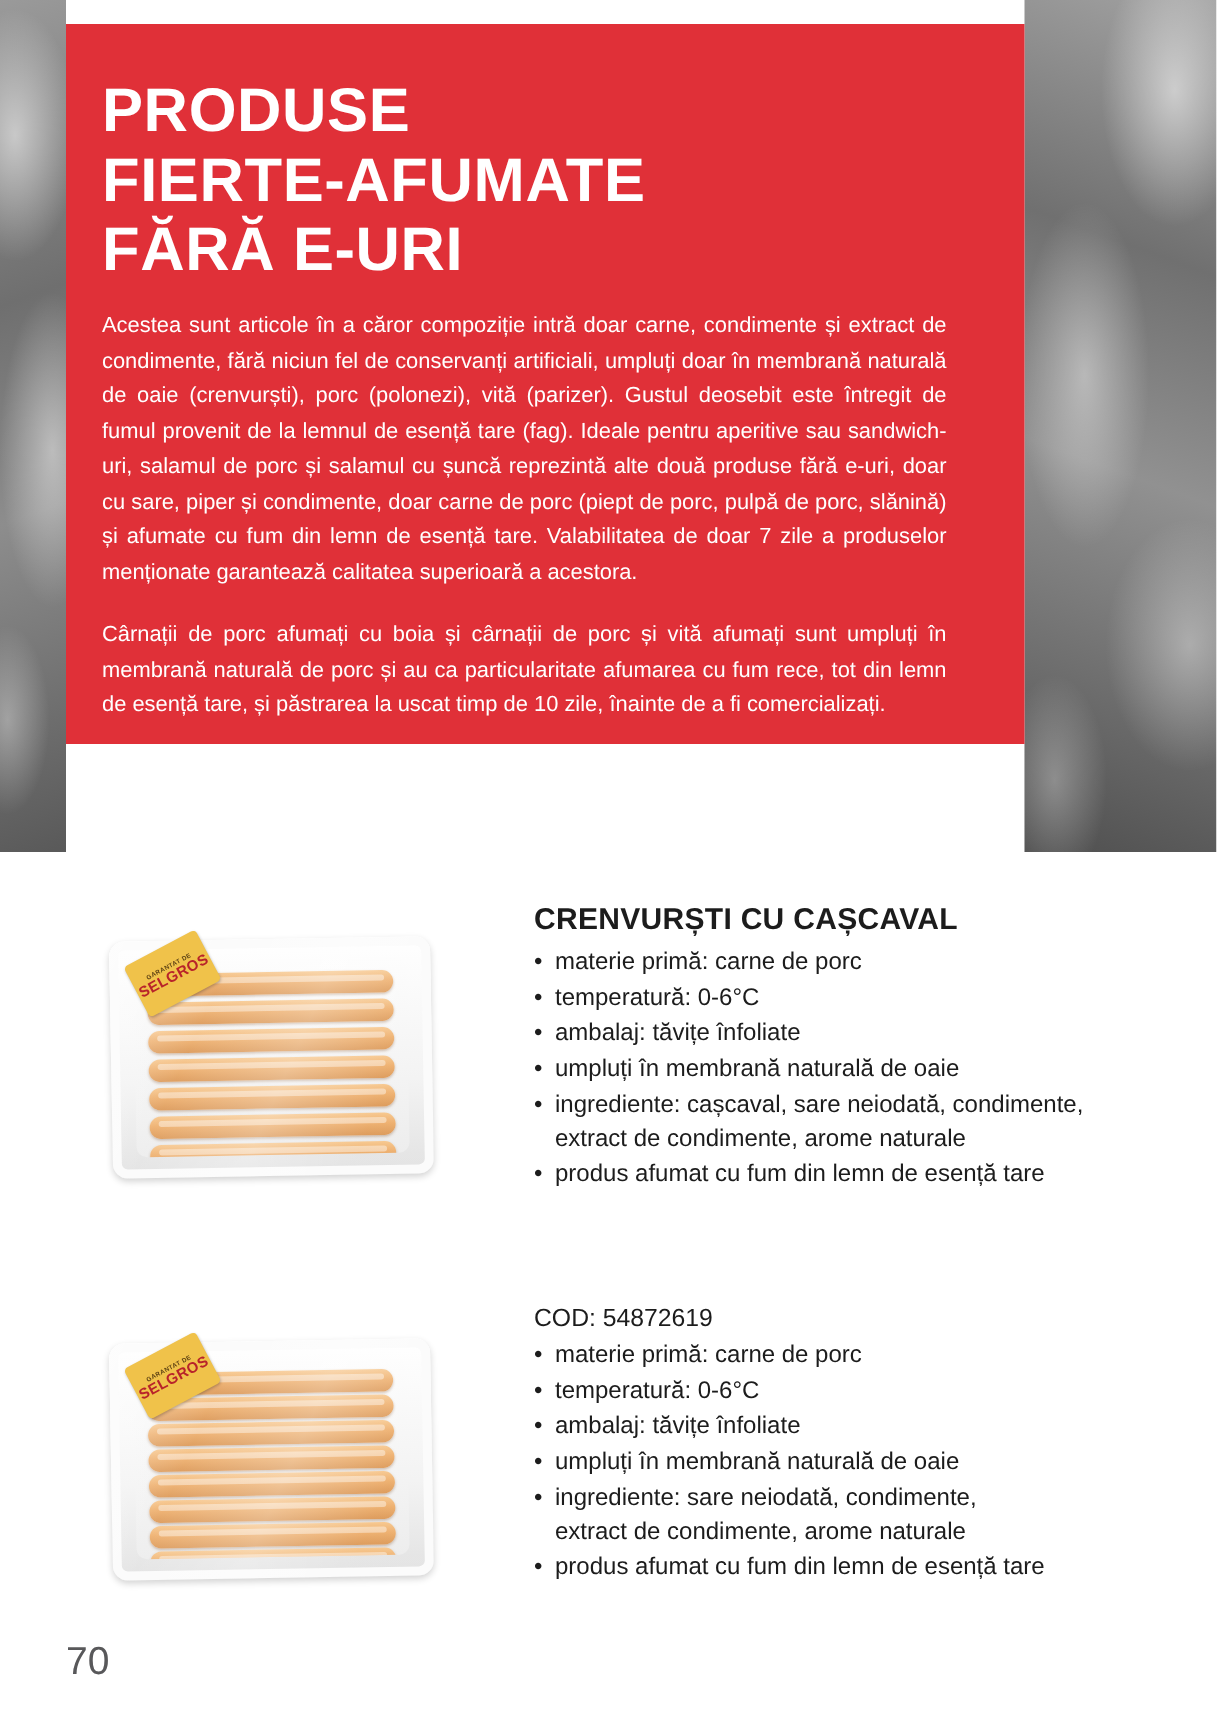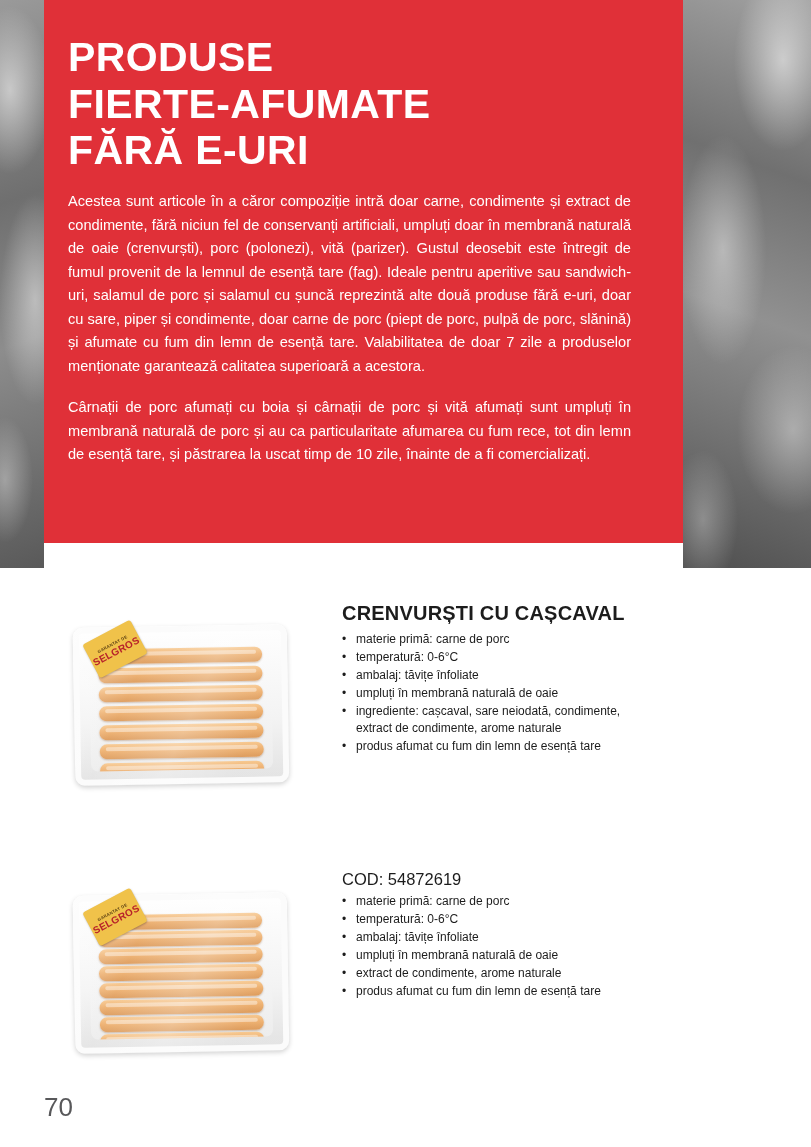--- a/index.html
+++ b/index.html
@@ -34,23 +34,23 @@
       radial-gradient(ellipse 70px 130px at 100px 60px, rgba(255,255,255,0.55), rgba(255,255,255,0) 70%),
       radial-gradient(ellipse 60px 160px at 40px 250px, rgba(255,255,255,0.42), rgba(255,255,255,0) 72%),
       radial-gradient(ellipse 80px 120px at 110px 430px, rgba(255,255,255,0.38), rgba(255,255,255,0) 70%),
       radial-gradient(ellipse 50px 100px at 20px 520px, rgba(255,255,255,0.30), rgba(255,255,255,0) 70%),
       linear-gradient(200deg, #a2a2a2 0%, #707070 30%, #919191 55%, #4f4f4f 100%);
   }
 
   
   .hero {
     position: absolute;
-    left: 44px; top: 0;
+    left: 44px; top: 16px;
     width: 639px;
-    height: 543px;
+    height: 480px;
     background: #e03038;
     box-sizing: border-box;
     padding: 34px 48px 0 24px;
   }
   .hero-title {
     color: #ffffff;
     font-size: 41px;
     font-weight: bold;
     line-height: 1.14;
     letter-spacing: 0.4px;
@@ -156,21 +156,21 @@
   }
   .brand-tag .tag-main {
     font-size: 10px;
     font-weight: bold;
     color: #b8232a;
     letter-spacing: 0.3px;
   }
 
   .product-info {
     position: absolute;
-    left: 342px;
+    left: 356px;
     top: 10px;
     width: 440px;
   }
   .product-name {
     font-size: 20px;
     font-weight: bold;
     color: #1c1c1c;
     letter-spacing: 0.2px;
     margin: 0 0 6px 0;
   }
@@ -178,21 +178,21 @@
     font-size: 16.5px;
     color: #1c1c1c;
     margin: 0 0 4px 0;
   }
   .bullets {
     list-style: none;
     margin: 0;
     padding: 0;
   }
   .bullets li {
-    font-size: 12px;
+    font-size: 16px;
     color: #1c1c1c;
     line-height: 1.42;
     padding-left: 14px;
     position: relative;
     margin-bottom: 1px;
   }
   .bullets li::before {
     content: "•";
     position: absolute;
     left: 0;
@@ -287,20 +287,21 @@
   </div>
 
   <div class="product-info">
     <div class="product-code">COD: 54872619</div>
     <ul class="bullets">
       <li><span>materie primă: carne de porc</span></li>
       <li><span>temperatură: 0-6°C</span></li>
       <li><span>ambalaj: tăvițe înfoliate</span></li>
       <li><span>umpluți în membrană naturală de oaie</span></li>
       <li>
+        <span>ingrediente: sare neiodată, condimente,</span>
         <span class="cont">extract de condimente, arome naturale</span>
       </li>
       <li><span>produs afumat cu fum din lemn de esență tare</span></li>
     </ul>
   </div>
 </section>
 
 <div class="page-number">70</div>
 
 </body></html>

